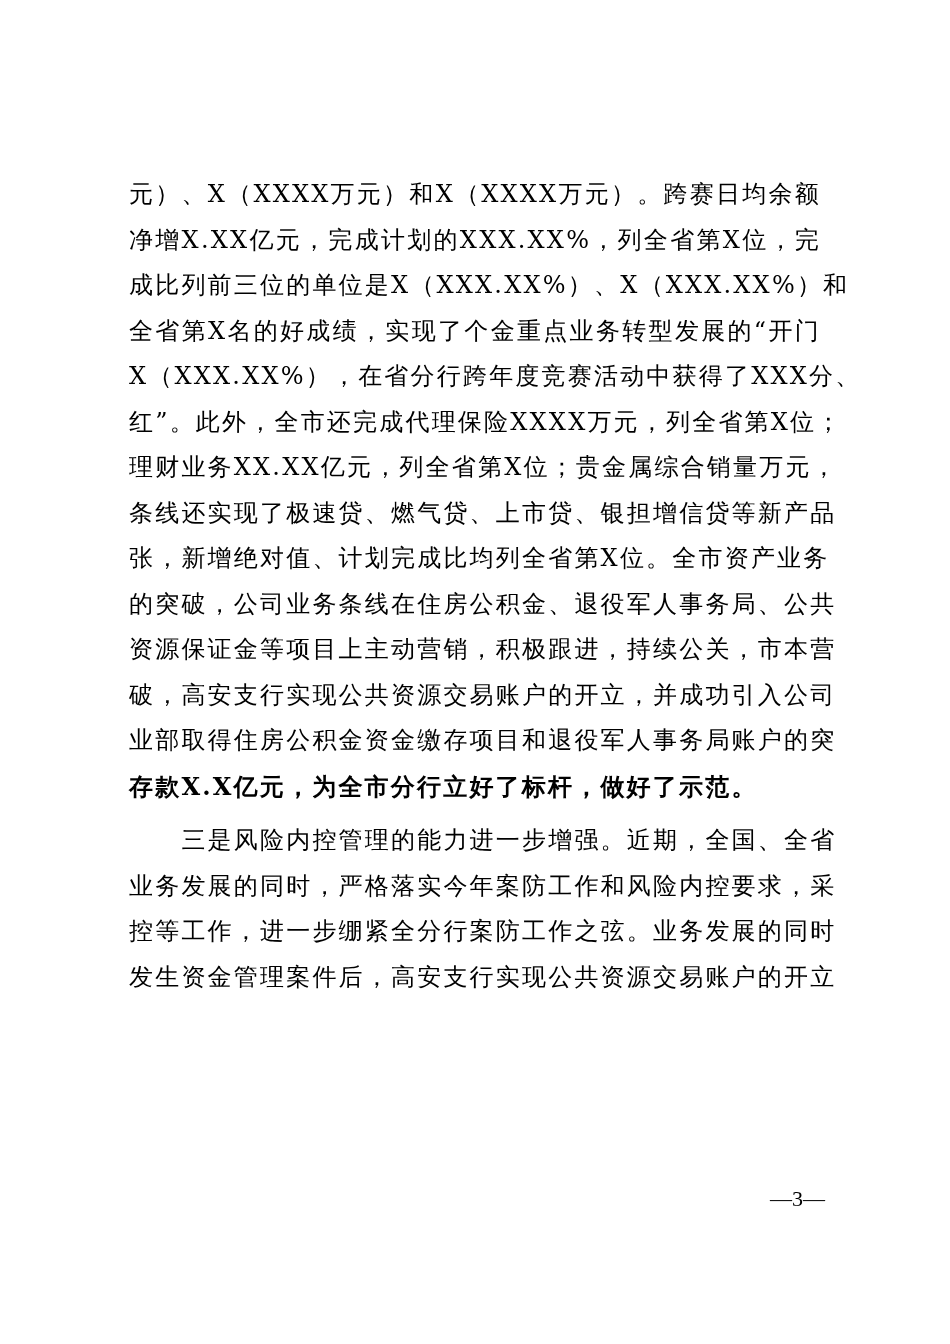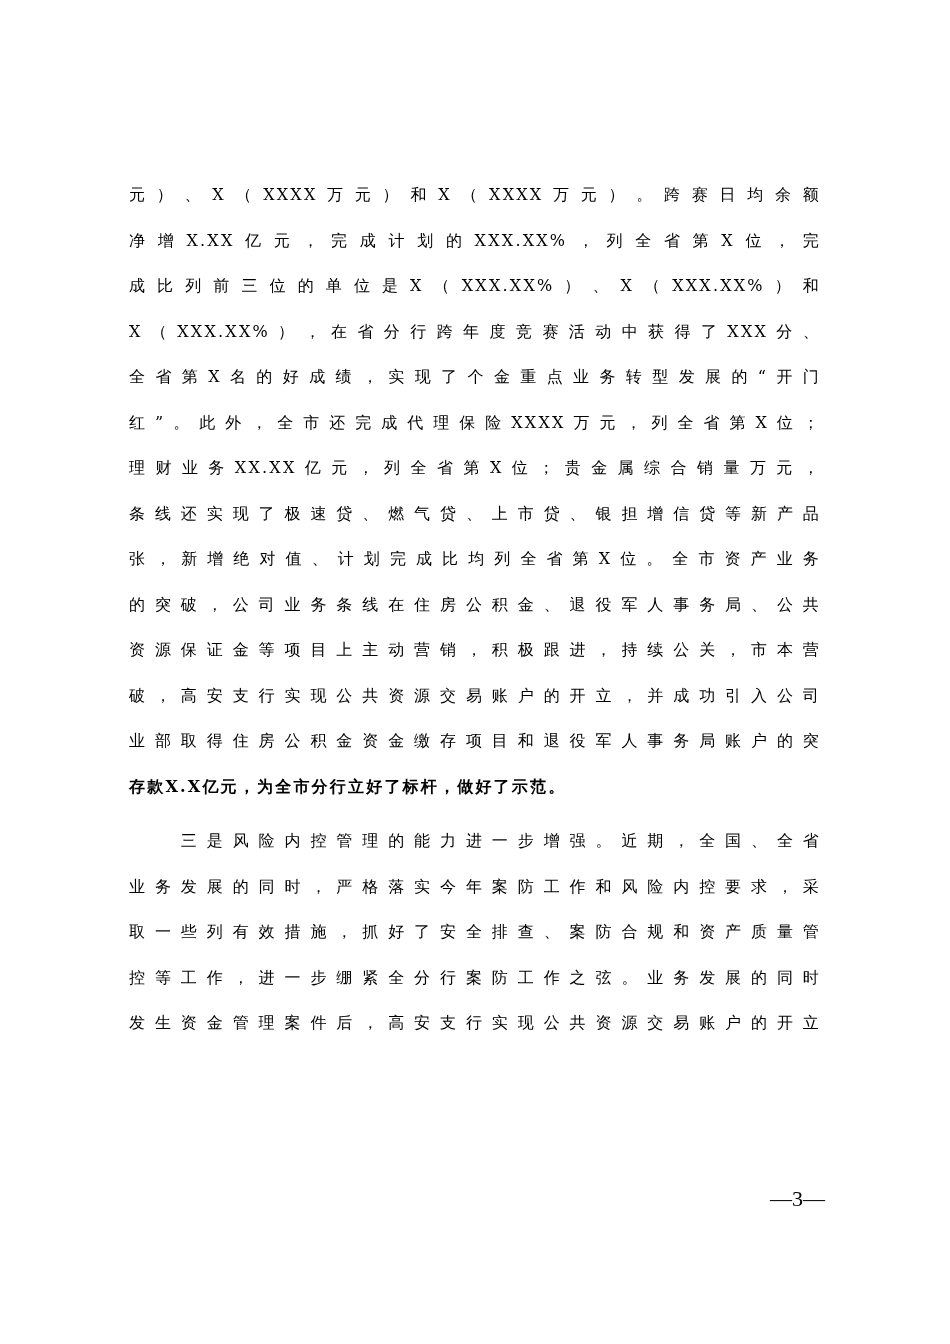--- a/index.html
+++ b/index.html
@@ -25,21 +25,21 @@
     }
     .body-text {
       position: absolute;
       left: 129px;
       top: 172px;
       width: 692px;
     }
     .line {
       height: 45.5px;
       line-height: 45.5px;
-      font-size: 16px;
+      font-size: 24px;
       letter-spacing: 2.2px;
       white-space: nowrap;
       text-align: justify;
       text-align-last: justify;
     }
     .line.last {
       text-align-last: left;
       font-weight: bold;
     }
     .para-gap {
@@ -58,35 +58,34 @@
   </style>
 </head>
 <body>
 
 <div class="page">
   <div class="body-text">
     <div class="paragraph">
       <div class="line">元）、X（XXXX万元）和X（XXXX万元）。跨赛日均余额</div>
       <div class="line">净增X.XX亿元，完成计划的XXX.XX%，列全省第X位，完</div>
       <div class="line">成比列前三位的单位是X（XXX.XX%）、X（XXX.XX%）和</div>
+      <div class="line">全省第X名的好成绩，实现了个金重点业务转型发展的“开门</div>
       <div class="line">X（XXX.XX%），在省分行跨年度竞赛活动中获得了XXX分、</div>
-      <div class="line">全省第X名的好成绩，实现了个金重点业务转型发展的“开门</div>
       <div class="line">红”。此外，全市还完成代理保险XXXX万元，列全省第X位；</div>
       <div class="line">理财业务XX.XX亿元，列全省第X位；贵金属综合销量万元，</div>
       <div class="line">条线还实现了极速贷、燃气贷、上市贷、银担增信贷等新产品</div>
       <div class="line">张，新增绝对值、计划完成比均列全省第X位。全市资产业务</div>
       <div class="line">的突破，公司业务条线在住房公积金、退役军人事务局、公共</div>
       <div class="line">资源保证金等项目上主动营销，积极跟进，持续公关，市本营</div>
       <div class="line">破，高安支行实现公共资源交易账户的开立，并成功引入公司</div>
       <div class="line">业部取得住房公积金资金缴存项目和退役军人事务局账户的突</div>
       <div class="line last">存款X.X亿元，为全市分行立好了标杆，做好了示范。</div>
     </div>
     <div class="para-gap"></div>
     <div class="paragraph">
       <div class="line">　　三是风险内控管理的能力进一步增强。近期，全国、全省</div>
       <div class="line">业务发展的同时，严格落实今年案防工作和风险内控要求，采</div>
-      <div class="line">取一些列有效措施，抓好了安全排查、案防合规和资产质量管</div>
       <div class="line">控等工作，进一步绷紧全分行案防工作之弦。业务发展的同时</div>
       <div class="line">发生资金管理案件后，高安支行实现公共资源交易账户的开立</div>
     </div>
   </div>
   <div class="page-number">—3—</div>
 </div>
 
 </body></html>

